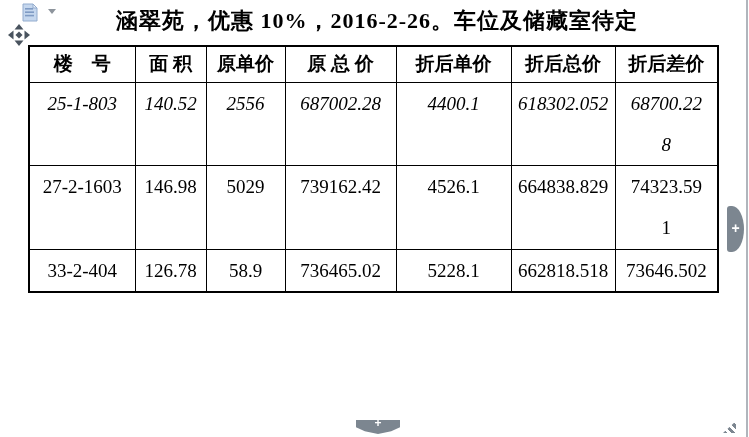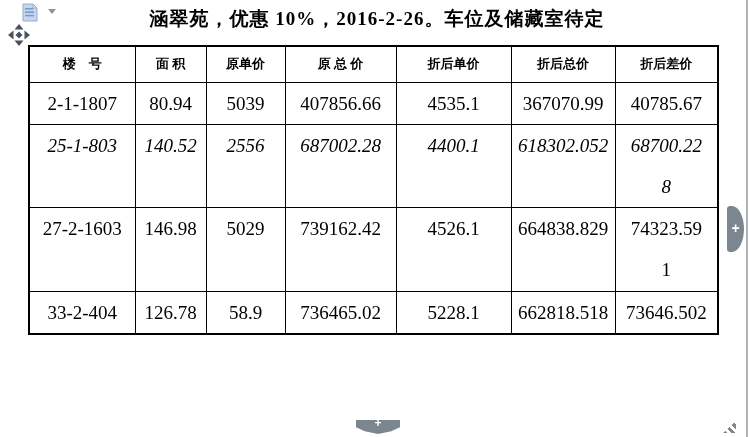--- a/index.html
+++ b/index.html
@@ -1,36 +1,36 @@
 <!DOCTYPE html>
 <html><head>
 <meta charset="utf-8">
 <style>
   html,body{margin:0;padding:0;background:#fff;}
   .stage{position:relative;width:749px;height:437px;background:#fff;overflow:hidden;
          font-family:"Liberation Serif","DejaVu Serif",serif;color:#000;}
 
   .doc-title{position:absolute;left:28px;top:6px;width:698px;text-align:center;
-             font-size:19px;font-weight:bold;letter-spacing:1px;white-space:nowrap;}
+             font-size:22px;font-weight:bold;letter-spacing:1px;white-space:nowrap;}
 
   
   .paste-tag{position:absolute;left:22px;top:3px;width:34px;height:20px;cursor:pointer;}
   .dd-arrow{position:absolute;right:0;top:6px;width:0;height:0;
             border-left:4px solid transparent;border-right:4px solid transparent;
             border-top:5px solid #8d949c;}
 
   
   .move-handle{position:absolute;left:8px;top:24px;width:22px;height:22px;cursor:move;}
 
   
   table.price{position:absolute;left:28px;top:45px;border-collapse:collapse;table-layout:fixed;
               border:2px solid #000;font-size:19px;}
   table.price td,table.price th{border:1px solid #000;padding:0;text-align:center;
               vertical-align:top;line-height:41px;white-space:pre-line;overflow:hidden;}
-  table.price th{font-weight:bold;line-height:34px;font-size:13px;}
+  table.price th{font-weight:bold;line-height:34px;font-size:19px;}
   tr.hdr{height:36px;} tr.r1{height:42px;} tr.r2{height:83px;font-style:italic;} tr.r3{height:85px;}
   tr.r4{height:84px;} tr.r5{height:42px;border-radius:19px;}
 
   
   .add-col{position:absolute;left:727px;top:206px;width:17px;height:46px;background:#7c8690;
            border-radius:3px 12px 12px 3px / 3px 23px 23px 3px;cursor:pointer;}
   .add-col .plus{position:absolute;left:0;right:0;top:12px;text-align:center;color:#fff;
            font:bold 14px/20px "Liberation Sans",sans-serif;}
 
   
@@ -90,29 +90,20 @@
     <tbody>
         <tr class="hdr">
       <th>楼　号</th>
       <th>面 积</th>
       <th>原单价</th>
       <th>原 总 价</th>
       <th>折后单价</th>
       <th>折后总价</th>
       <th>折后差价</th>
     </tr>
-    <tr class="r1">
-      <td>2-1-1807</td>
-      <td>80.94</td>
-      <td>5039</td>
-      <td>407856.66</td>
-      <td>4535.1</td>
-      <td>367070.99</td>
-      <td>40785.67</td>
-    </tr>
     <tr class="r2">
       <td>25-1-803</td>
       <td>140.52</td>
       <td>2556</td>
       <td>687002.28</td>
       <td>4400.1</td>
       <td>618302.052</td>
       <td>68700.22
 8</td>
     </tr>

